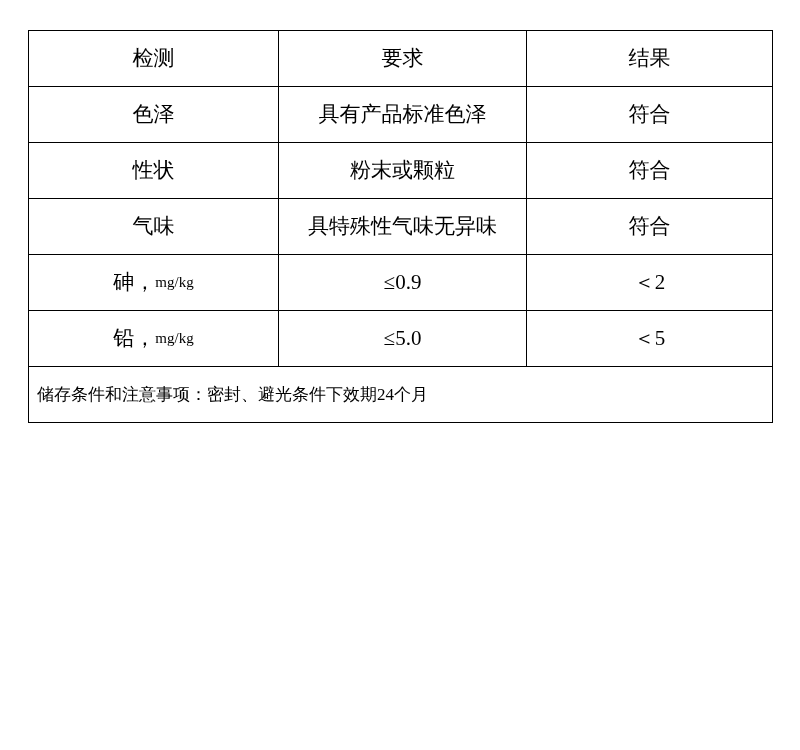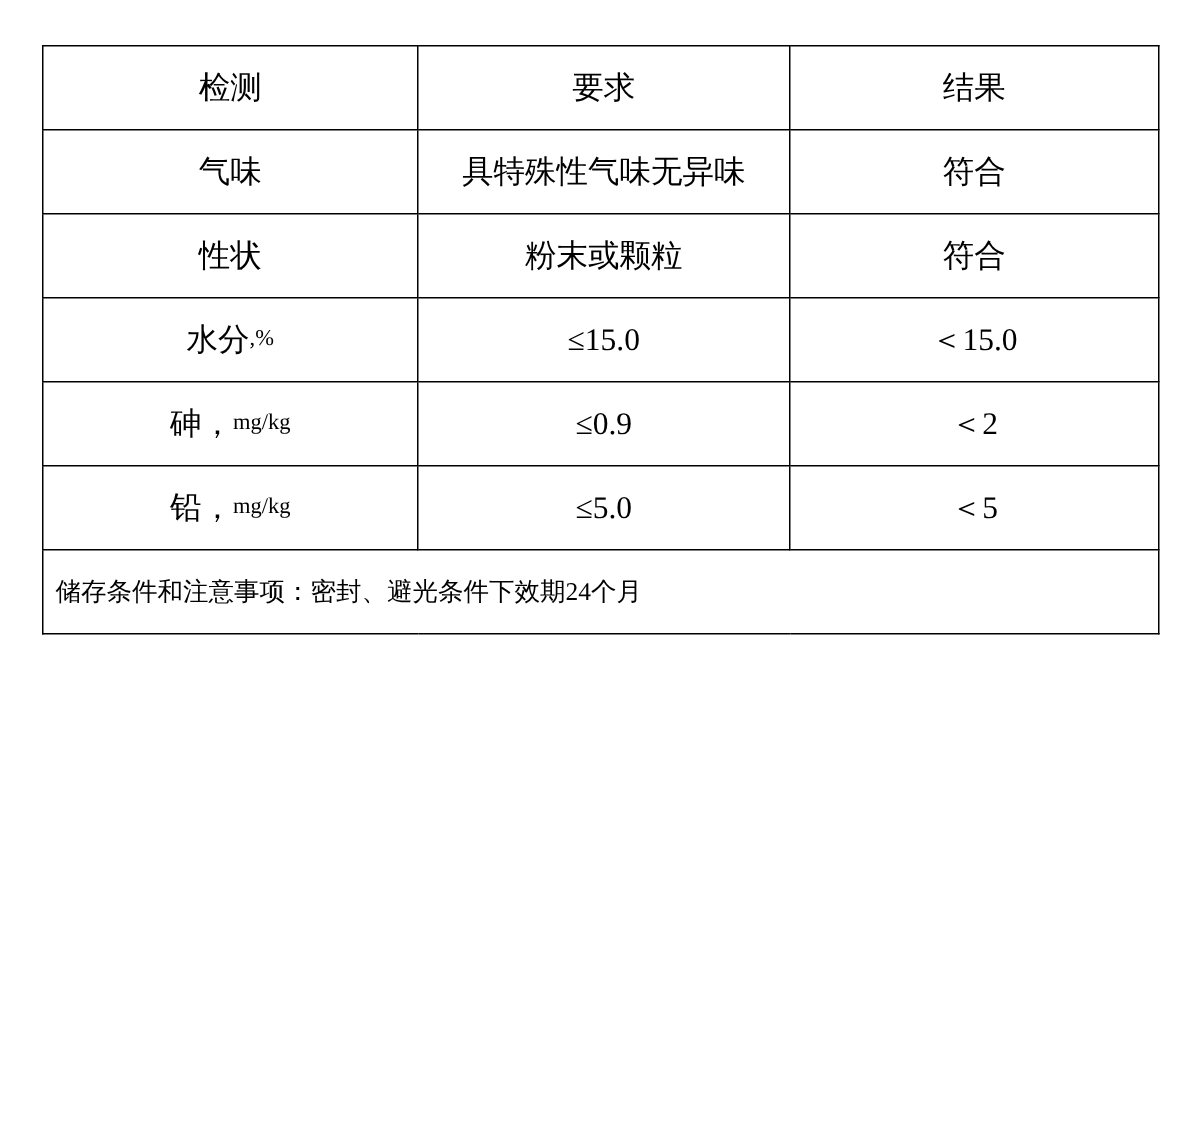--- a/index.html
+++ b/index.html
@@ -89,30 +89,29 @@
             <div class="cell-inner">检测</div>
           </td>
           <td>
             <div class="cell-inner">要求</div>
           </td>
           <td>
             <div class="cell-inner">结果</div>
           </td>
         </tr>
 
-
         <tr>
           <td>
             <div class="cell-inner">
-                <span>气味</span>
+                <span>色泽</span>
                 <span class="unit"></span>
               </div>
           </td>
           <td>
-            <div class="cell-inner">具特殊性气味无异味</div>
+            <div class="cell-inner">具有产品标准色泽</div>
           </td>
           <td>
             <div class="cell-inner">符合</div>
           </td>
         </tr>
 
         <tr>
           <td>
             <div class="cell-inner">
                 <span>性状</span>
@@ -120,35 +119,36 @@
               </div>
           </td>
           <td>
             <div class="cell-inner">粉末或颗粒</div>
           </td>
           <td>
             <div class="cell-inner">符合</div>
           </td>
         </tr>
 
-
         <tr>
           <td>
             <div class="cell-inner">
-                <span>水分</span>
-                <span class="unit">,%</span>
+                <span>气味</span>
+                <span class="unit"></span>
               </div>
           </td>
           <td>
-            <div class="cell-inner">≤15.0</div>
+            <div class="cell-inner">具特殊性气味无异味</div>
           </td>
           <td>
-            <div class="cell-inner">＜15.0</div>
+            <div class="cell-inner">符合</div>
           </td>
         </tr>
+
+
 
 
         <tr>
           <td>
             <div class="cell-inner">
                 <span>砷，</span>
                 <span class="unit">mg/kg</span>
               </div>
           </td>
           <td>

